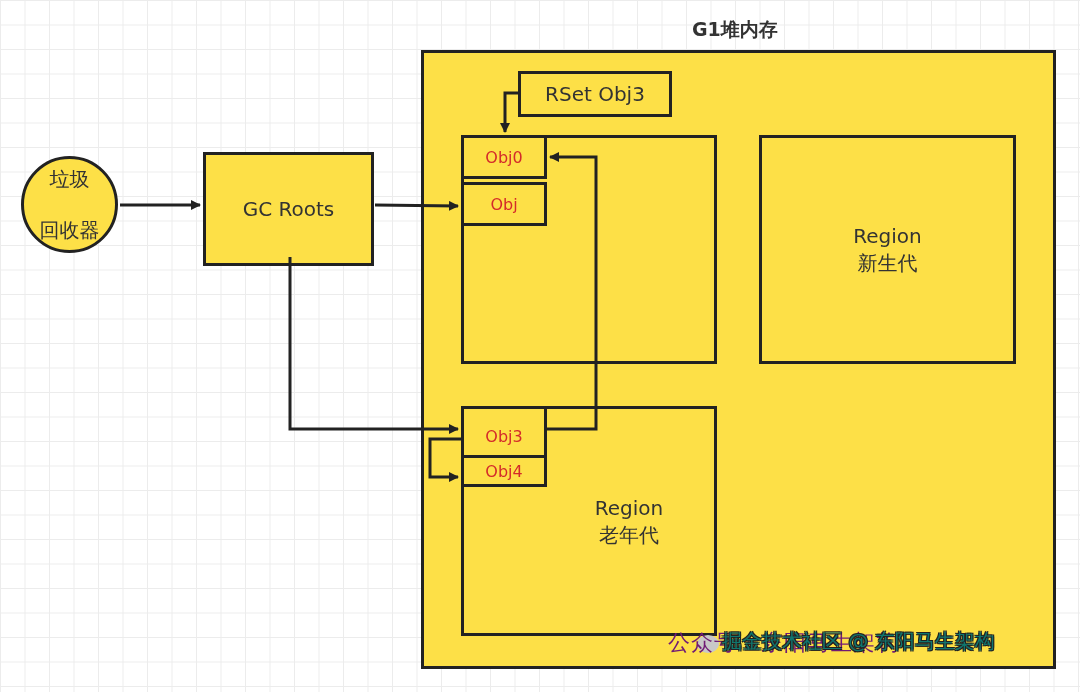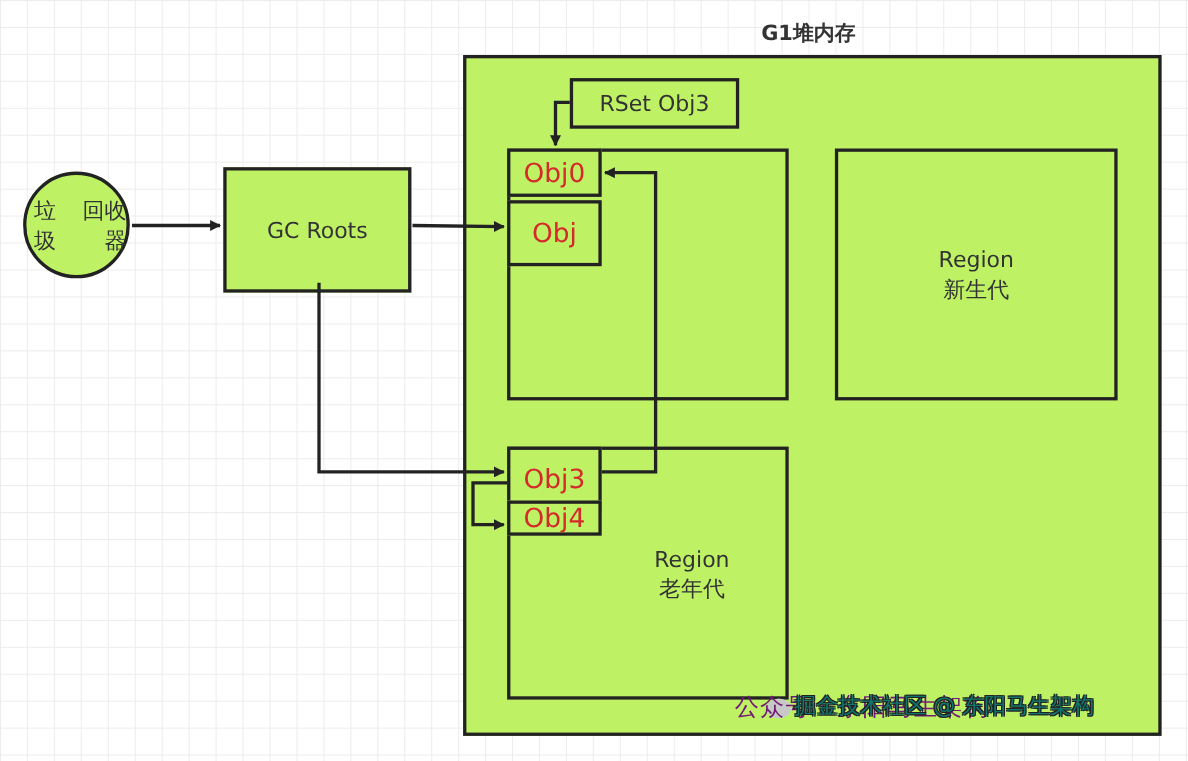--- a/index.html
+++ b/index.html
@@ -5,56 +5,56 @@
   html, body { margin:0; padding:0; }
   body {
     width:1080px; height:692px; overflow:hidden; position:relative;
     background-color:#fff;
     background-image:
       linear-gradient(to right, #ececec 1px, transparent 1px),
       linear-gradient(to bottom, #ececec 1px, transparent 1px);
     background-size:24.5px 24.5px;
     font-family:"DejaVu Sans", sans-serif;
   }
-  .box { position:absolute; box-sizing:border-box; border:3px solid #222; background:#bef264;
-         display:flex; align-items:center; justify-content:center; text-align:right; color:#333; }
-  .obj { color:#d42a2a; font-size:24px; }
+  .box { position:absolute; box-sizing:border-box; border:3px solid #222; background:#fde047;
+         display:flex; align-items:center; justify-content:center; text-align:left; color:#333; }
+  .obj { color:#d42a2a; font-size:16px; }
   .label { font-size:20px; line-height:27px; color:#333; }
   svg.wires { position:absolute; left:0; top:0; pointer-events:none; }
   .heap-title { position:absolute; left:692px; top:17px; font-size:19px; color:#333;font-weight:bold; }
   .wm1 { position:absolute; left:668px; top:628px; font-size:22px; color:#701a75; letter-spacing:1px; }
   .wm2 { position:absolute; left:722px; top:628px; font-size:20px; color:#0f766e;
          text-shadow:-1px -1px 0 #222,1px -1px 0 #222,-1px 1px 0 #222,1px 1px 0 #222; }
   .wechat { position:absolute; left:697px; top:635px; width:22px; height:18px; border-radius:50%; background:#c8c8c8; }
 </style>
 </head>
 <body>
 
 <div class="heap-title">G1堆内存</div>
 
 <div class="box" style="left:421px;top:50px;width:635px;height:619px;"></div>
 
-<div class="box label" style="left:21px;top:156px;width:97px;height:97px;border-radius:50%;flex-direction:row;gap:24px;">
+<div class="box label" style="left:21px;top:156px;width:97px;height:97px;border-radius:50%;flex-direction:column;gap:24px;">
   <span>垃圾</span>
   <span>回收器</span>
 </div>
 
 <div class="box label" style="left:203px;top:152px;width:171px;height:114px;">
   <span>GC Roots</span>
 </div>
 
 <div class="box label" style="left:518px;top:71px;width:154px;height:46px;">
   <span>RSet Obj3</span>
 </div>
 
 <div class="box" style="left:461px;top:135px;width:256px;height:229px;"></div>
 <div class="box obj" style="left:461px;top:135px;width:86px;height:44px;">
   <span>Obj0</span>
 </div>
-<div class="box obj" style="left:461px;top:182px;width:86px;height:60px;">
+<div class="box obj" style="left:461px;top:182px;width:86px;height:44px;">
   <span>Obj</span>
 </div>
 
 <div class="box label" style="left:759px;top:135px;width:257px;height:229px;flex-direction:column;">
   <span>Region</span>
   <span>新生代</span>
 </div>
 
 <div class="box label" style="left:461px;top:406px;width:256px;height:230px;flex-direction:column;justify-content:flex-start;padding-top:86px;padding-left:80px;">
   <span>Region</span>

